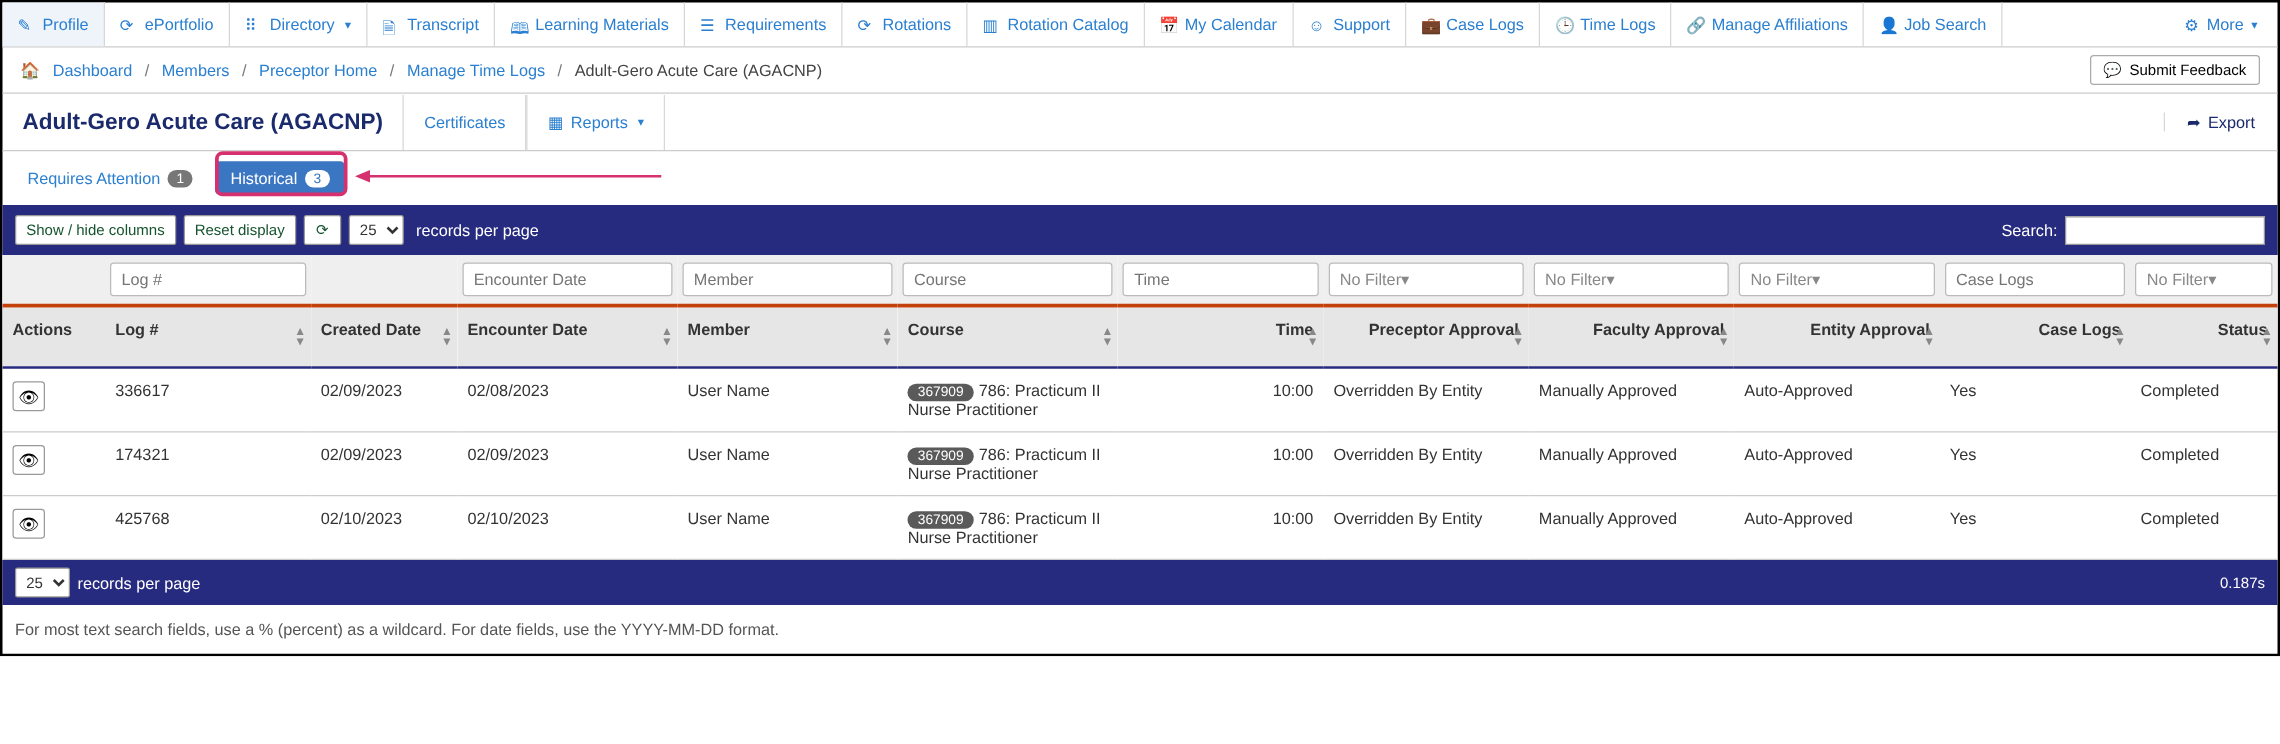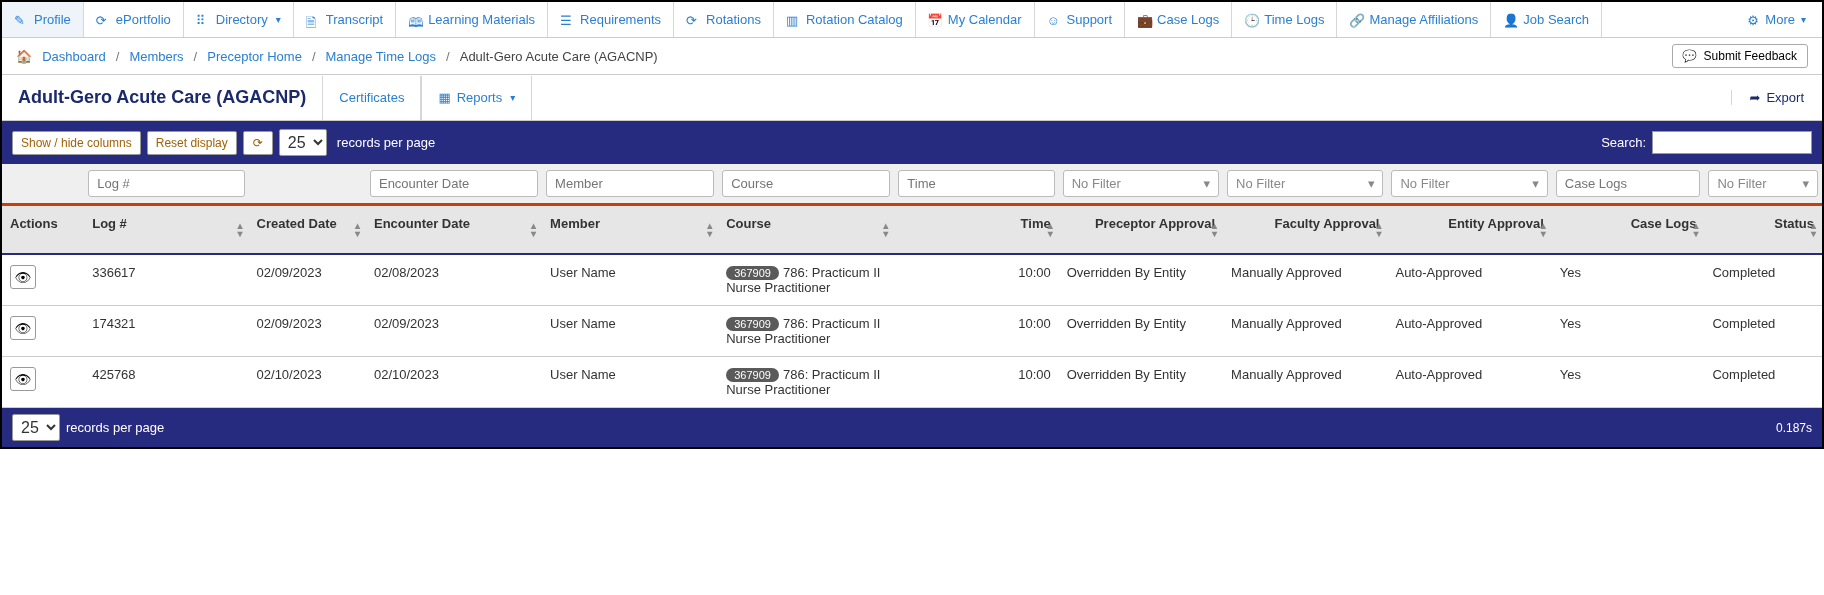--- a/index.html
+++ b/index.html
@@ -33,38 +33,38 @@
   .tabrow { display: flex; align-items: center; padding: 8px 8px 8px 8px; gap: 6px; position: relative; }
   .pill-tab { display: inline-flex; align-items: center; gap: 6px; padding: 6px 12px; border-radius: 4px; cursor: pointer; color: #2a7fd0; }
   .pill-tab .badge { background: #777; color: #fff; border-radius: 10px; padding: 1px 7px; font-size: 11px; }
   .pill-tab.active { background: #3b76c2; color: #fff; }
   .pill-tab.active .badge { background: #fff; color: #3b76c2; }
   .highlight-box { position: absolute; border: 3px solid #d6316e; border-radius: 6px; pointer-events: none; }
   .arrow-svg { position: absolute; pointer-events: none; }
 
   
   .ctrlbar { background: #272b7f; color: #fff; padding: 8px 10px; display: flex; align-items: center; gap: 6px; }
-  .btn { background: #fff; color: #a16207; border: 1px solid #999; padding: 4px 8px; font-size: 12px; cursor: pointer; border-radius: 2px; }
+  .btn { background: #fff; color: #14532d; border: 1px solid #999; padding: 4px 8px; font-size: 12px; cursor: pointer; border-radius: 2px; }
   .btn.iconbtn { padding: 4px 9px; }
-  .select { background: #fff; color: #333; border: 1px solid #999; font-size: 16px; padding: 3px 4px; border-radius: 2px; }
+  .select { background: #fff; color: #333; border: 1px solid #999; font-size: 12px; padding: 3px 4px; border-radius: 2px; }
   .ctrlbar .rpp { color: #fff; margin-left: 4px; }
   .ctrlbar .searchwrap { margin-left: auto; display: flex; align-items: center; gap: 6px; }
   .ctrlbar input[type=text] { width: 160px; padding: 3px 4px; border: 1px solid #999; }
 
   
   .showing { background: #272b7f; color: #fff; padding: 8px 10px; font-size: 13px; }
 
   
   .tablewrap { background: #a3a3a3; padding: 0; }
   table { width: 100%; border-collapse: collapse; background: #fff; }
   thead tr.filter-row th { background: #efefef; padding: 6px 4px; font-weight: normal; }
   thead tr.filter-row input, thead tr.filter-row .filter-sel {
     width: 100%; padding: 5px 8px; border: 1px solid #bbb; border-radius: 3px; font-size: 13px; color: #888; background: #fff;
   }
-  thead tr.filter-row .filter-sel { display: flex; justify-content: space-between; align-items: center; cursor: pointer; }
+  thead tr.filter-row .filter-sel { display: flex; align-items: center; cursor: pointer; }
   thead tr.header-row th { background: #e6e6e6; border-top: 3px solid #c2410c; border-bottom: 2px solid #272b7f; padding: 10px 8px 22px 8px; text-align: left; font-size: 13px; vertical-align: bottom; position: relative; }
   thead tr.header-row th .sort { position: absolute; right: 6px; top: 50%; transform: translateY(-50%); color: #888; font-size: 10px; line-height: 8px; }
   tbody td { padding: 10px 8px; border-bottom: 1px solid #ccc; vertical-align: top; font-size: 13px; }
   .eye-btn { border: 1px solid #999; border-radius: 3px; background: #fff; width: 26px; height: 24px; display: inline-flex; align-items: center; justify-content: center; cursor: pointer; }
   .course-badge { background: #5a5a5a; color: #fff; border-radius: 10px; padding: 1px 8px; font-size: 11px; margin-right: 4px; }
 
   
   .footbar { background: #272b7f; color: #fff; padding: 6px 10px; display: flex; align-items: center; }
   .footbar .timing { margin-left: auto; font-size: 12px; }
   .hint { padding: 12px 10px; color: #555; font-size: 13px; }
@@ -181,20 +181,35 @@
           <span>Reports</span>
           <span class="caret">▾</span>
         </div>
   </div>
   <div class="export">
         <span>➦</span>
         <span>Export</span>
       </div>
 </div>
 
+<div class="tabrow">
+  <div class="pill-tab">
+    <span>Requires Attention</span>
+    <span class="badge">1</span>
+  </div>
+  <div class="pill-tab active">
+    <span>Historical</span>
+    <span class="badge">3</span>
+  </div>
+  <div class="highlight-box" style="left:170px; top:0px; width:106px; height:36px;"></div>
+  <svg class="arrow-svg" style="left:282px; top:14px;" width="250" height="12">
+    <line x1="10" y1="6" x2="245" y2="6" stroke="#d6316e" stroke-width="2"></line>
+    <polygon points="0,6 12,1 12,11" fill="#d6316e"></polygon>
+  </svg>
+</div>
 
 <div class="ctrlbar">
   <button class="btn">Show / hide columns</button>
   <button class="btn">Reset display</button>
   <button class="btn iconbtn"><span>⟳</span></button>
   <select class="select"><option>25</option></select>
   <span class="rpp">records per page</span>
   <div class="searchwrap">
     <span>Search:</span>
     <input type="text" value="" style="">
@@ -320,14 +335,15 @@
         </tbody>
 </table>
 </div>
 
 <div class="footbar">
   <select class="select"><option>25</option></select>
   <span style="margin-left:6px;">records per page</span>
   <span class="timing">0.187s</span>
 </div>
 
+<div class="hint">For most text search fields, use a % (percent) as a wildcard. For date fields, use the YYYY-MM-DD format.</div>
 
 </div>
 
 </body></html>

